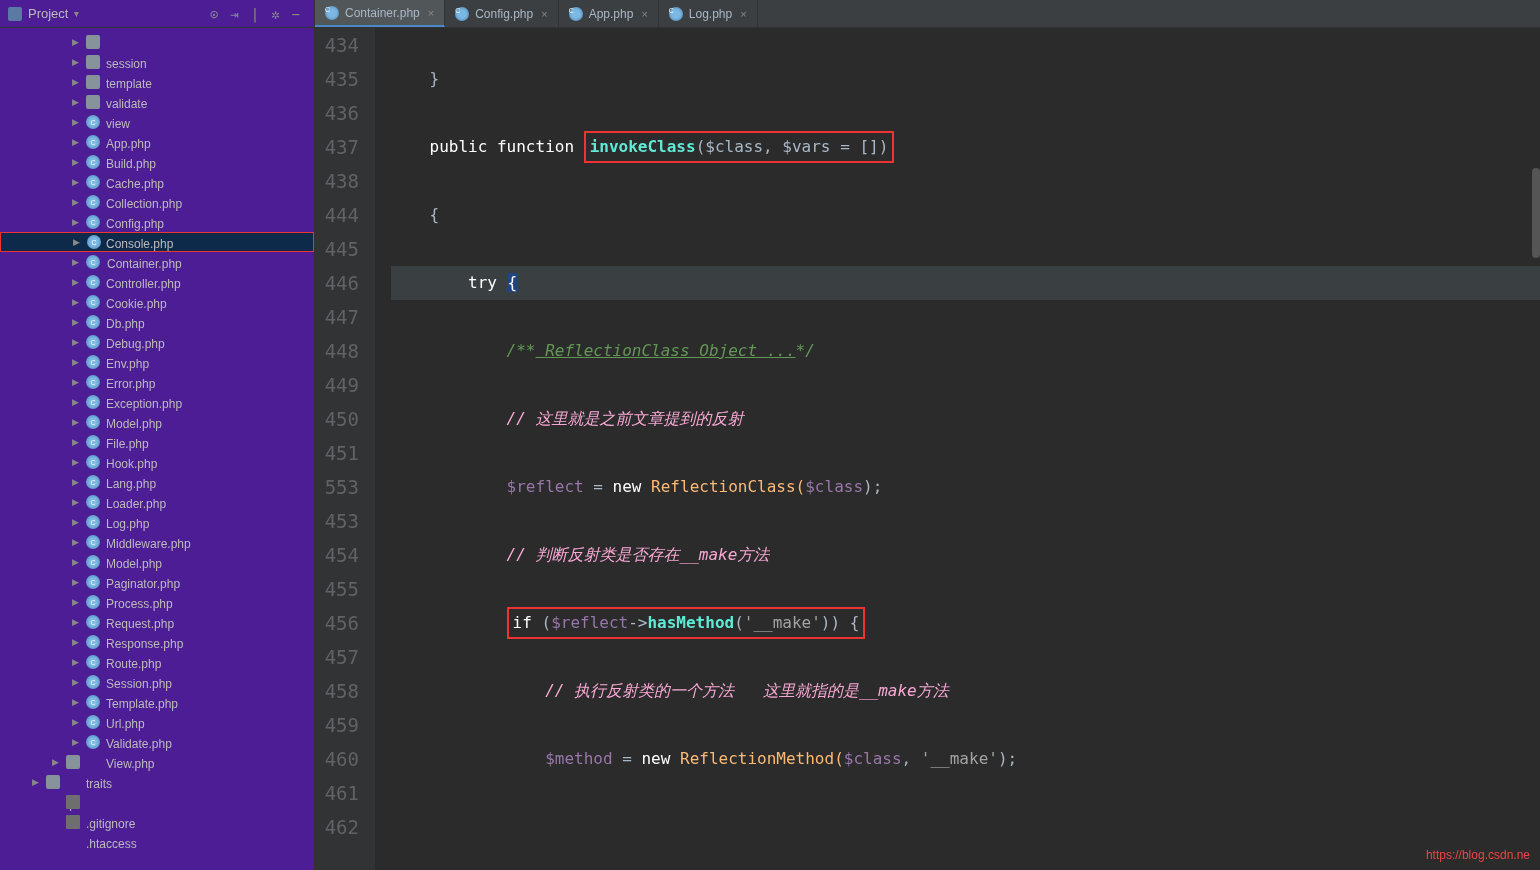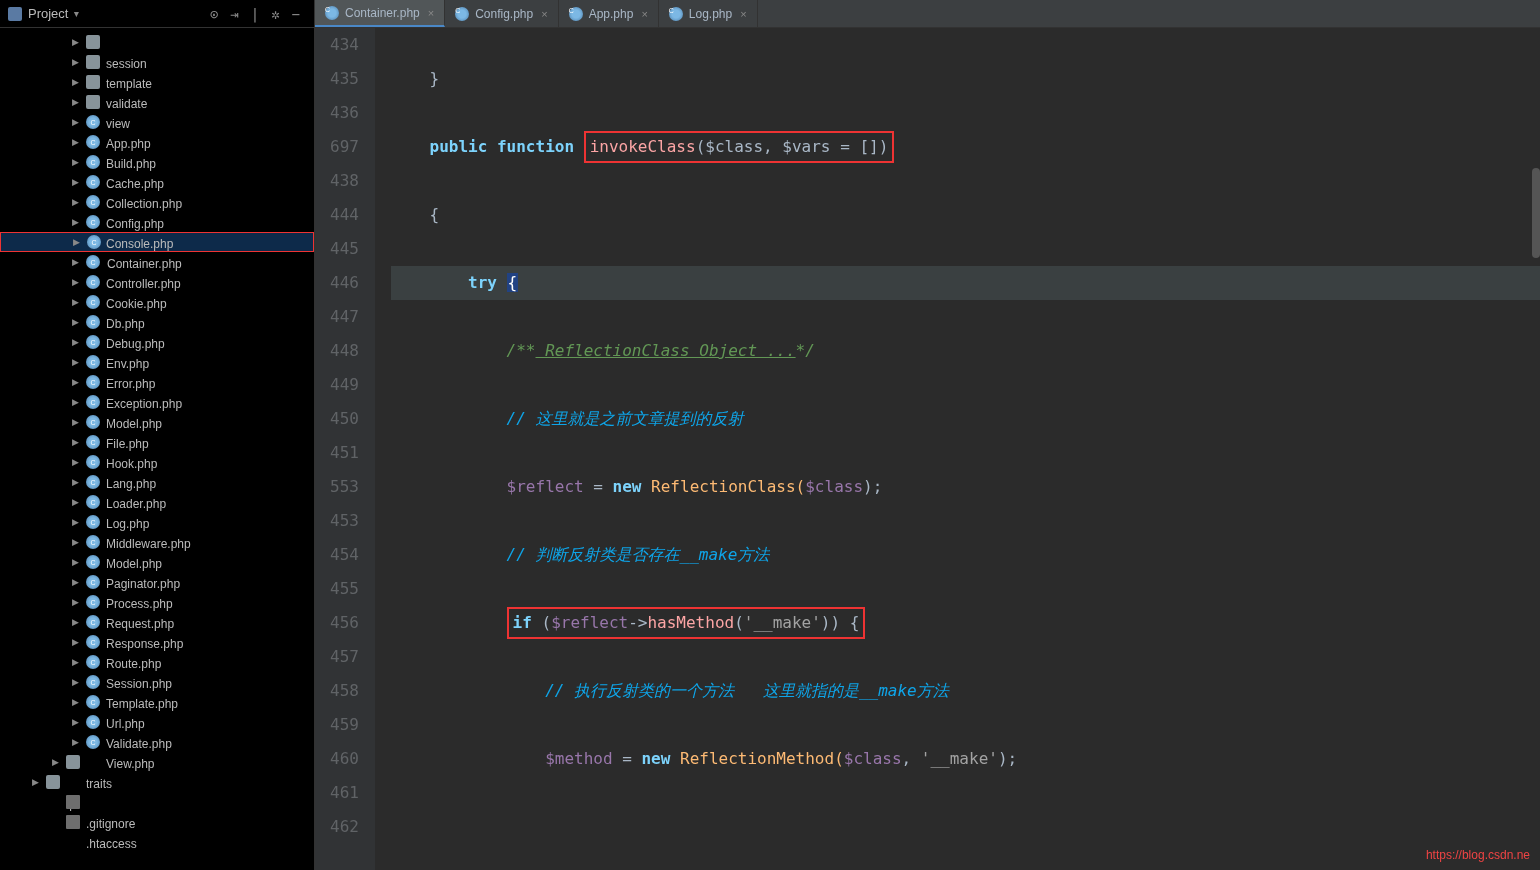--- a/index.html
+++ b/index.html
@@ -1,19 +1,19 @@
 <!DOCTYPE html>
 <html><head>
 <meta charset="utf-8">
 <style>
 * { margin: 0; padding: 0; box-sizing: border-box; }
 body { font-family: 'Consolas', 'Monaco', monospace; background: #2b2b2b; color: #a9b7c6; font-size: 13px; overflow: hidden; }
 .app { display: flex; height: 870px; width: 1540px; }
 
-.sidebar { width: 315px; background: #000000; border-right: 1px solid #323232; display: flex; flex-direction: column; }
+.sidebar { width: 315px; background: #4c1d95; border-right: 1px solid #323232; display: flex; flex-direction: column; }
 .sidebar-header { display: flex; align-items: center; padding: 4px 8px; border-bottom: 1px solid #323232; height: 28px; }
 .sidebar-header .title-icon { width: 14px; height: 14px; background: #5a7aa3; margin-right: 6px; border-radius: 2px; }
 .sidebar-header .title { color: #bbb; font-family: sans-serif; }
 .sidebar-header .chevron { color: #888; margin-left: 4px; }
 .sidebar-header .spacer { flex: 1; }
 .sidebar-header .hicon { color: #888; margin: 0 6px; cursor: pointer; font-size: 14px; }
 
 .tree { flex: 1; overflow-y: auto; padding-top: 4px; }
 .tree-item { display: flex; align-items: center; height: 20px; padding-left: 8px; cursor: pointer; font-family: sans-serif; font-size: 12px; }
 .tree-item.selected { background: #0d2a4a; border: 1px solid #e33; }
@@ -28,32 +28,32 @@
 .depth-3 { padding-left: 72px; }
 
 .editor-area { flex: 1; display: flex; flex-direction: column; background: #2b2b2b; position: relative; }
 .tabs { display: flex; height: 28px; background: #3c3f41; border-bottom: 1px solid #323232; }
 .tab { display: flex; align-items: center; padding: 0 10px; border-right: 1px solid #323232; cursor: pointer; font-family: sans-serif; font-size: 12px; }
 .tab.active { background: #515658; border-bottom: 2px solid #4a88c7; }
 .tab .ficon { width: 14px; height: 14px; margin-right: 6px; }
 .tab .close { margin-left: 8px; color: #888; font-size: 11px; }
 
 .code-area { flex: 1; display: flex; overflow: hidden; position: relative; }
-.gutter { width: 60px; background: #313335; text-align: right; padding-right: 16px; color: #606366; font-size: 16px; line-height: 34px; position: relative; }
+.gutter { width: 60px; background: #313335; text-align: right; padding-right: 16px; color: #606366; font-size: 19px; line-height: 34px; position: relative; }
 .gutter .ln { height: 34px; }
 
 .code { flex: 1; font-size: 16px; line-height: 34px; padding-left: 16px; white-space: pre; position: relative; }
 .codeline { height: 34px; position: relative; }
 .codeline.caret { background: #3a4041; }
 
-.kw { color: #7dd3fc; font-weight: bold; }
-.fn { color: #fca5a5; }
+.kw { color: #ffffff; }
+.fn { color: #5eead4; font-weight: bold; }
 .var { color: #9876aa; }
 .str { color: #a3a3a3; }
-.cm { color: #0ea5e9; font-style: italic; }
+.cm { color: #f9a8d4; font-style: italic; }
 .cm2 { color: #629755; font-style: italic; }
 .op { color: #a9b7c6; }
 .cls { color: #fdba74; }
 .red-box { border: 2px solid #e33; padding: 1px 4px; display: inline-block; line-height: 26px; }
 .caret-box { background: #214283; color: #fff; padding: 0 1px; }
 
 .watermark { position: absolute; bottom: 8px; right: 10px; color: #ef4444; font-size: 12px; font-family: sans-serif; }
 
 .scroll-thumb { position: absolute; right: 0; top: 140px; width: 8px; height: 90px; background: rgba(255,255,255,0.2); border-radius: 4px; }
 </style>
@@ -299,21 +299,21 @@
           <span class="ficon php-icon">C</span>
           <span>Log.php</span>
           <span class="close">×</span>
         </div>
       </div>
     <div class="code-area">
       <div class="gutter" id="gutter">
           <div class="ln">434</div>
           <div class="ln">435</div>
           <div class="ln">436</div>
-          <div class="ln">697</div>
+          <div class="ln">437</div>
           <div class="ln">438</div>
           <div class="ln">444</div>
           <div class="ln">445</div>
           <div class="ln">446</div>
           <div class="ln">447</div>
           <div class="ln">448</div>
           <div class="ln">449</div>
           <div class="ln">450</div>
           <div class="ln">451</div>
           <div class="ln">553</div>

